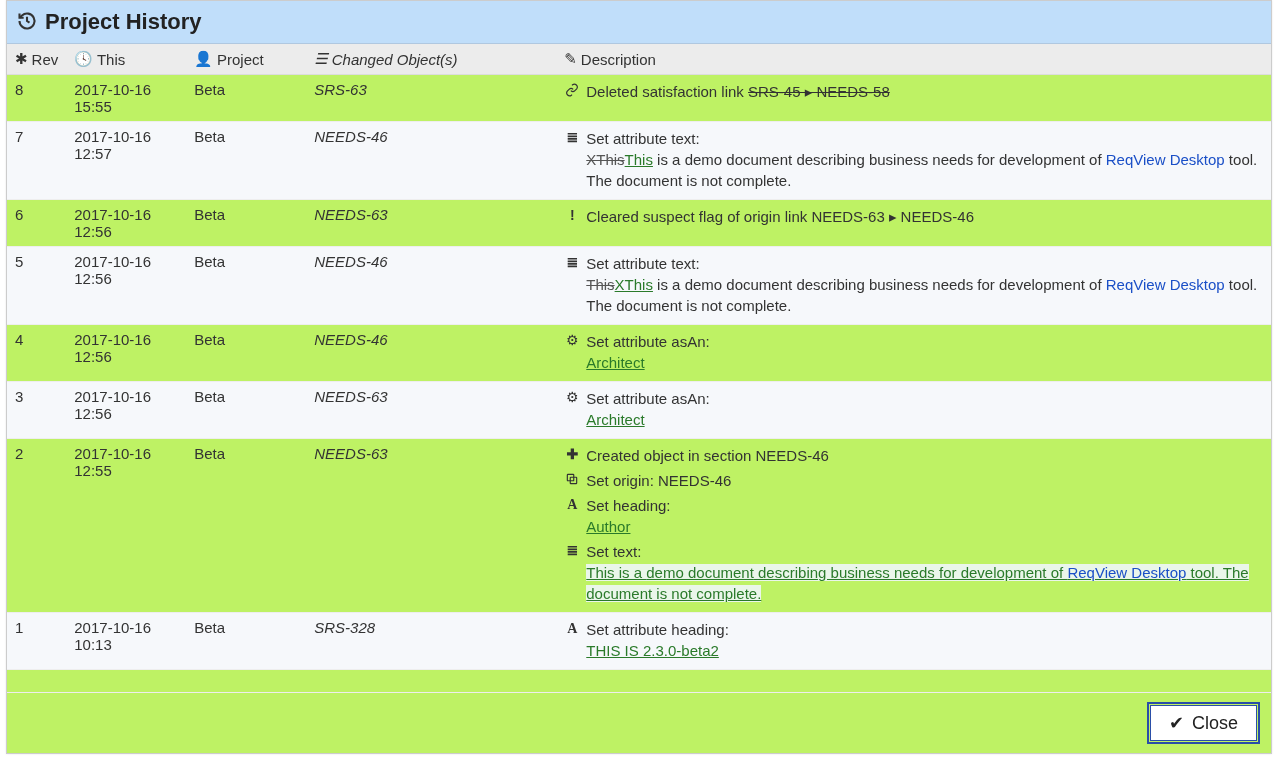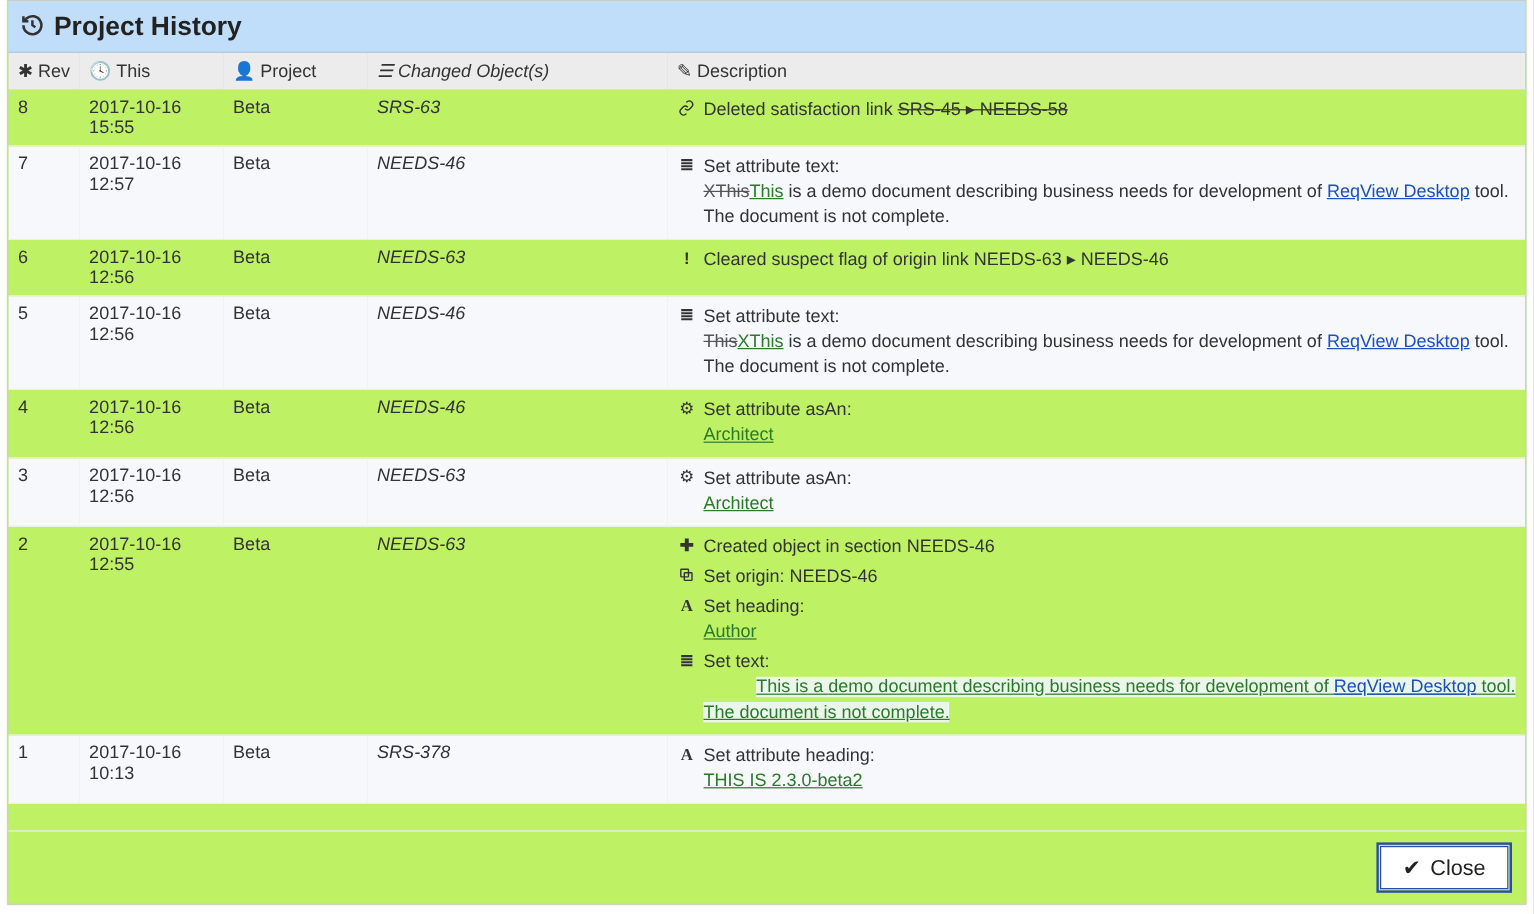--- a/index.html
+++ b/index.html
@@ -74,22 +74,22 @@
     gap: 6px;
     margin-bottom: 2px;
   }
   .desc-item + .desc-item { margin-top: 4px; }
   .desc-icon { width: 16px; flex-shrink: 0; text-align: center; font-size: 14px; line-height: 1.4; }
   .desc-body { flex: 1; line-height: 1.4; }
   .strike { text-decoration: line-through; }
   .ital { }
   .del-txt { text-decoration: line-through; color: #555;}
   .ins-txt { text-decoration: underline; color: #2a7a2a; }
-  .ins-block { text-decoration: underline; color: #2a7a2a; background: #eaf6ea; margin-left: 44px; }
-  .lnk { color: #1a4fc7; text-decoration: underline; cursor: pointer; }
+  .ins-block { text-decoration: underline; color: #2a7a2a; background: #eaf6ea; }
+  .lnk { color: #1a4fc7; cursor: pointer; }
   .footer {
     padding: 12px 14px 12px;
     display: flex;
     justify-content: flex-end;
     border-top: 1px solid #eee;
   }
   .btn-close {
     border: 1px solid #2a4ea8;
     outline: 2px solid #2a4ea8;
     outline-offset: 1px;
@@ -245,21 +245,21 @@
               <div class="desc-item">
                 <span class="desc-icon"><span style="font-weight:bold">≣</span></span>
                 <span class="desc-body">Set <span class="ital">text</span>:<br><span class="ins-block">This is a <span class="ital">demo document</span> describing business needs for development of <span class="lnk">ReqView Desktop</span> tool. The document is not complete.</span></span>
               </div>
             </td>
           </tr>
           <tr>
             <td class="col-rev">1</td>
             <td class="col-date">2017-10-16<br>10:13</td>
             <td class="col-author">Beta</td>
-            <td class="col-obj">SRS-378</td>
+            <td class="col-obj">SRS-328</td>
             <td class="col-desc">
               <div class="desc-item">
                 <span class="desc-icon"><span style="font-family:Georgia,serif;font-weight:bold">A</span></span>
                 <span class="desc-body">Set attribute <span class="ital">heading</span>:<br><span class="ins-txt">THIS IS 2.3.0-beta2</span></span>
               </div>
             </td>
           </tr>
         </tbody>
     </table>
   </div>

